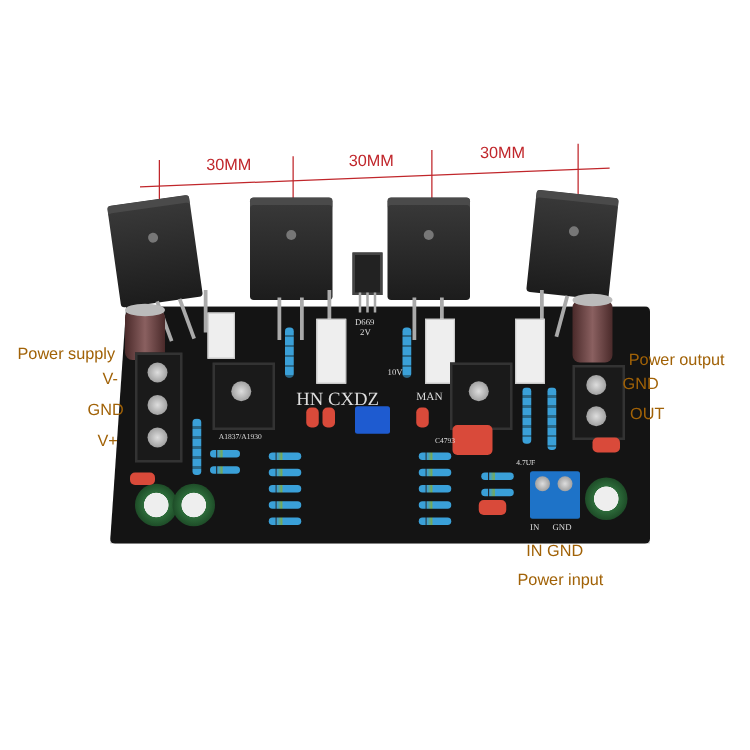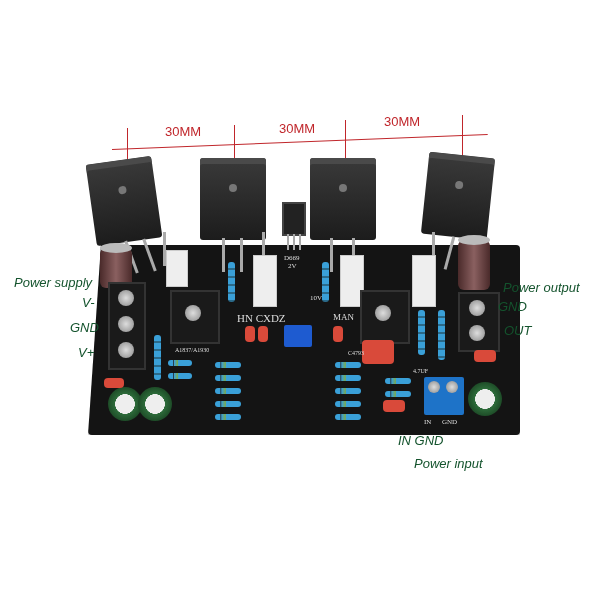--- a/index.html
+++ b/index.html
@@ -1,18 +1,18 @@
 <!DOCTYPE html>
 <html><head>
 <meta charset="utf-8">
 <style>
   html,body{margin:0;padding:0;background:#fff;}
   body{width:600px;height:600px;position:relative;overflow:hidden;font-family:"Liberation Sans",sans-serif;}
   .stage{position:absolute;left:0;top:0;width:600px;height:600px;background:#fff;}
-  .lbl{position:absolute;color:#14532d;font-size:13px;white-space:nowrap;line-height:1;font-style:italic;}
+  .lbl{position:absolute;color:#a16207;font-size:13px;white-space:nowrap;line-height:1;}
   .dim{position:absolute;color:#c0262b;font-size:13px;}
   .board{position:absolute;left:88px;top:245px;width:432px;height:190px;background:#141414;
     clip-path:polygon(3% 0,100% 0,100% 100%,0 100%);border-radius:4px;box-shadow:0 3px 6px rgba(0,0,0,.35);}
   .tr{position:absolute;width:66px;height:82px;background:linear-gradient(#3a3a3a,#1c1c1c);border-radius:3px;box-shadow:inset 0 6px 0 #4a4a4a;}
   .tr .hole{position:absolute;left:29px;top:26px;width:8px;height:8px;border-radius:50%;background:#777;}
   .leg{position:absolute;width:3px;height:34px;background:#aaa;}
   .small-tr{position:absolute;width:20px;height:30px;background:#222;border:2px solid #444;}
   .heatsink{position:absolute;background:#eee;border:1px solid #ccc;}
   .cap-big{position:absolute;border-radius:6px;background:linear-gradient(90deg,#4a2a2a,#8a6060,#4a2a2a);}
   .cap-big .top{position:absolute;left:0;top:-5px;width:100%;height:10px;border-radius:50%;background:#bbb;}
@@ -131,35 +131,35 @@
   <div class="res" style="left:335px;top:401px;width:26px;"></div>
   <div class="res" style="left:335px;top:414px;width:26px;"></div>
   <div class="res" style="left:385px;top:378px;width:26px;"></div>
   <div class="res" style="left:385px;top:391px;width:26px;"></div>
   <div class="resv" style="left:154px;top:335px;height:45px;"></div>
   <div class="resv" style="left:418px;top:310px;height:45px;"></div>
   <div class="resv" style="left:438px;top:310px;height:50px;"></div>
   <div class="resv" style="left:228px;top:262px;height:40px;"></div>
   <div class="resv" style="left:322px;top:262px;height:40px;"></div>
 
-  <div class="silk" style="left:237px;top:312px;font-size:11px;">HN CXDZ</div>
+  <div class="silk" style="left:237px;top:312px;font-size:15px;">HN CXDZ</div>
   <div class="silk" style="left:284px;top:254px;font-size:7px;">D669</div>
   <div class="silk" style="left:288px;top:262px;font-size:7px;">2V</div>
   <div class="silk" style="left:310px;top:294px;font-size:7px;">10V</div>
   <div class="silk" style="left:333px;top:312px;font-size:9px;">MAN</div>
   <div class="silk" style="left:175px;top:347px;font-size:6px;">A1837/A1930</div>
   <div class="silk" style="left:348px;top:350px;font-size:6px;">C4793</div>
   <div class="silk" style="left:413px;top:368px;font-size:6px;">4.7UF</div>
   <div class="silk" style="left:424px;top:418px;font-size:7px;">IN</div>
   <div class="silk" style="left:442px;top:418px;font-size:7px;">GND</div>
 
   <div class="lbl" style="left:14px;top:276px;">Power supply</div>
   <div class="lbl" style="left:82px;top:296px;">V-</div>
   <div class="lbl" style="left:70px;top:321px;">GND</div>
   <div class="lbl" style="left:78px;top:346px;">V+</div>
 
   <div class="lbl" style="left:503px;top:281px;">Power output</div>
   <div class="lbl" style="left:498px;top:300px;">GND</div>
   <div class="lbl" style="left:504px;top:324px;">OUT</div>
 
-  <div class="lbl" style="left:398px;top:434px;">IN GND</div>
+  <div class="lbl" style="left:421px;top:434px;">IN GND</div>
   <div class="lbl" style="left:414px;top:457px;">Power input</div>
 </div>
 
 </body></html>

